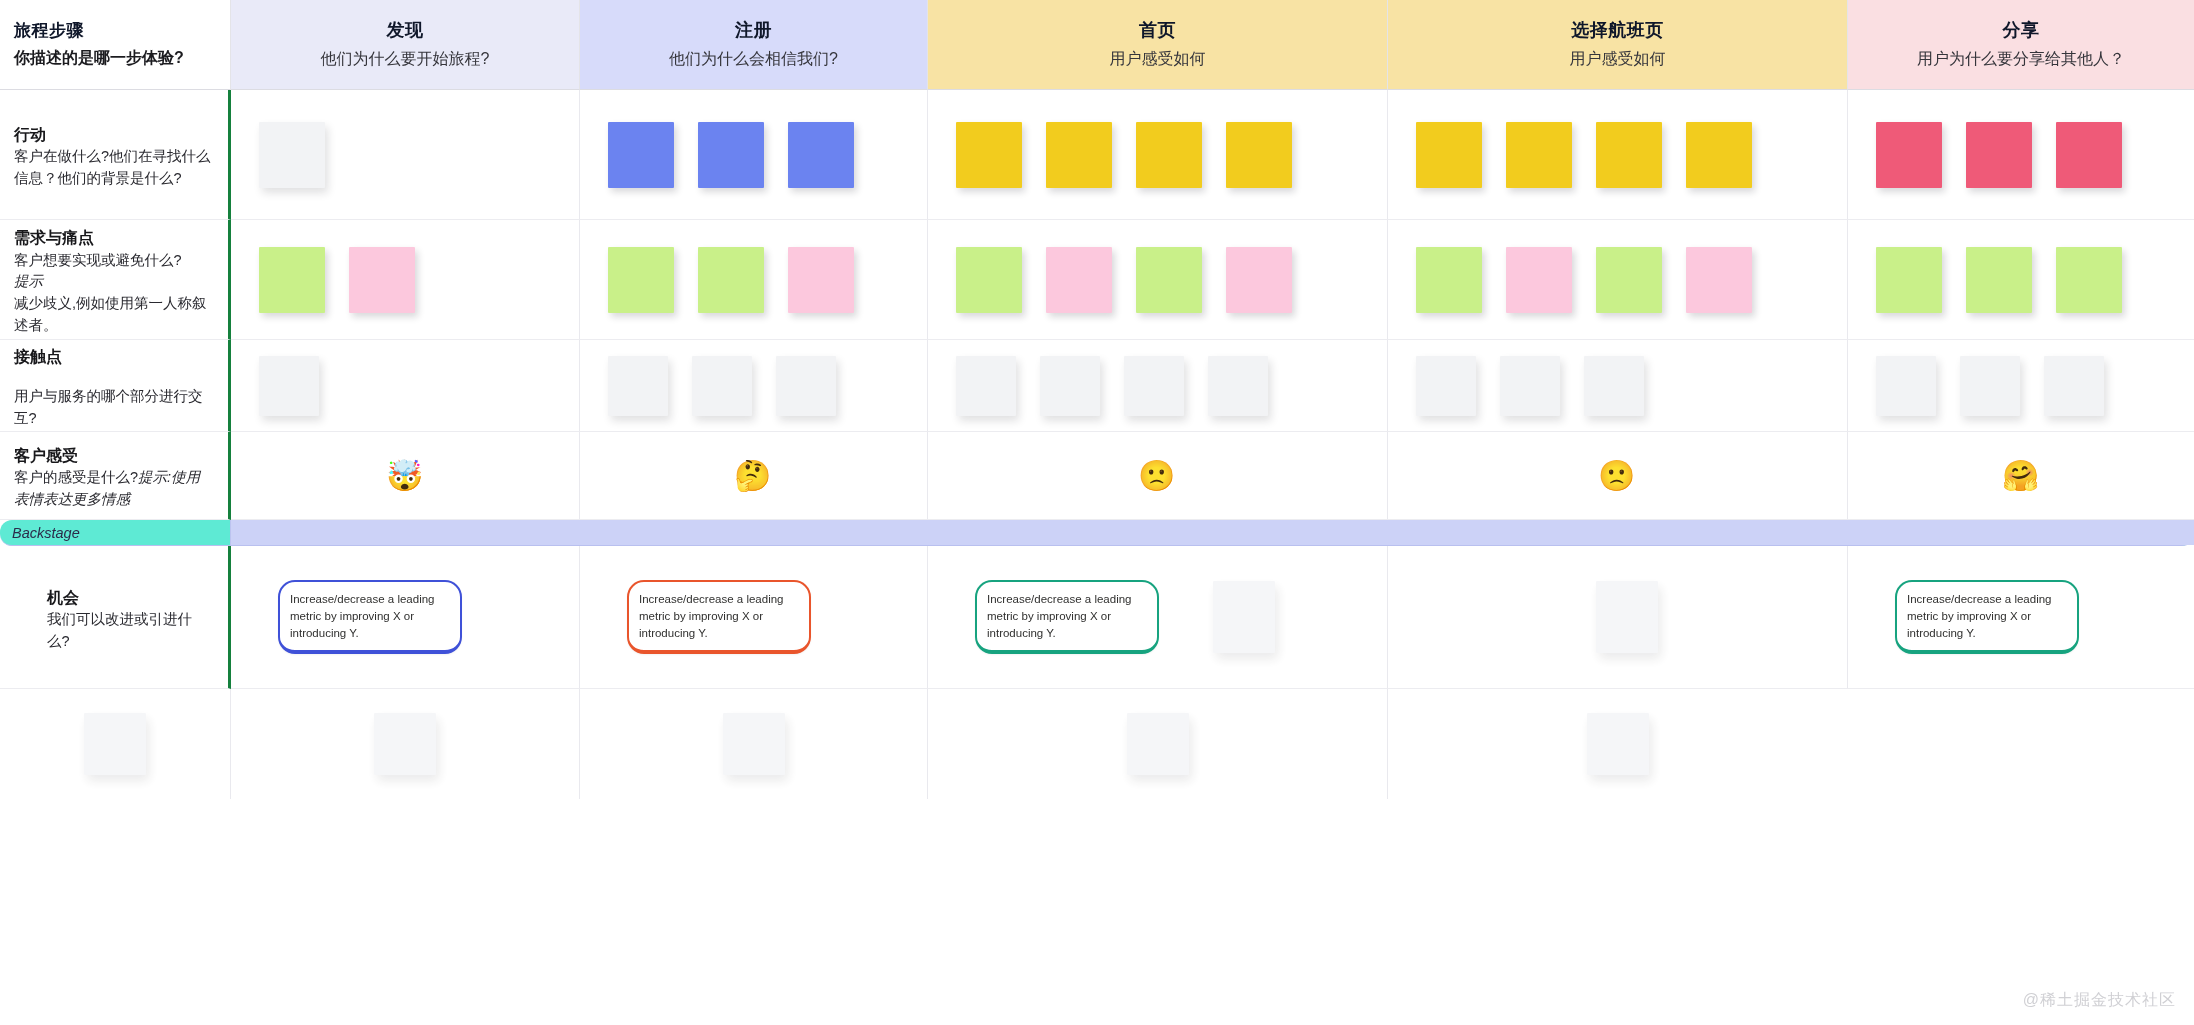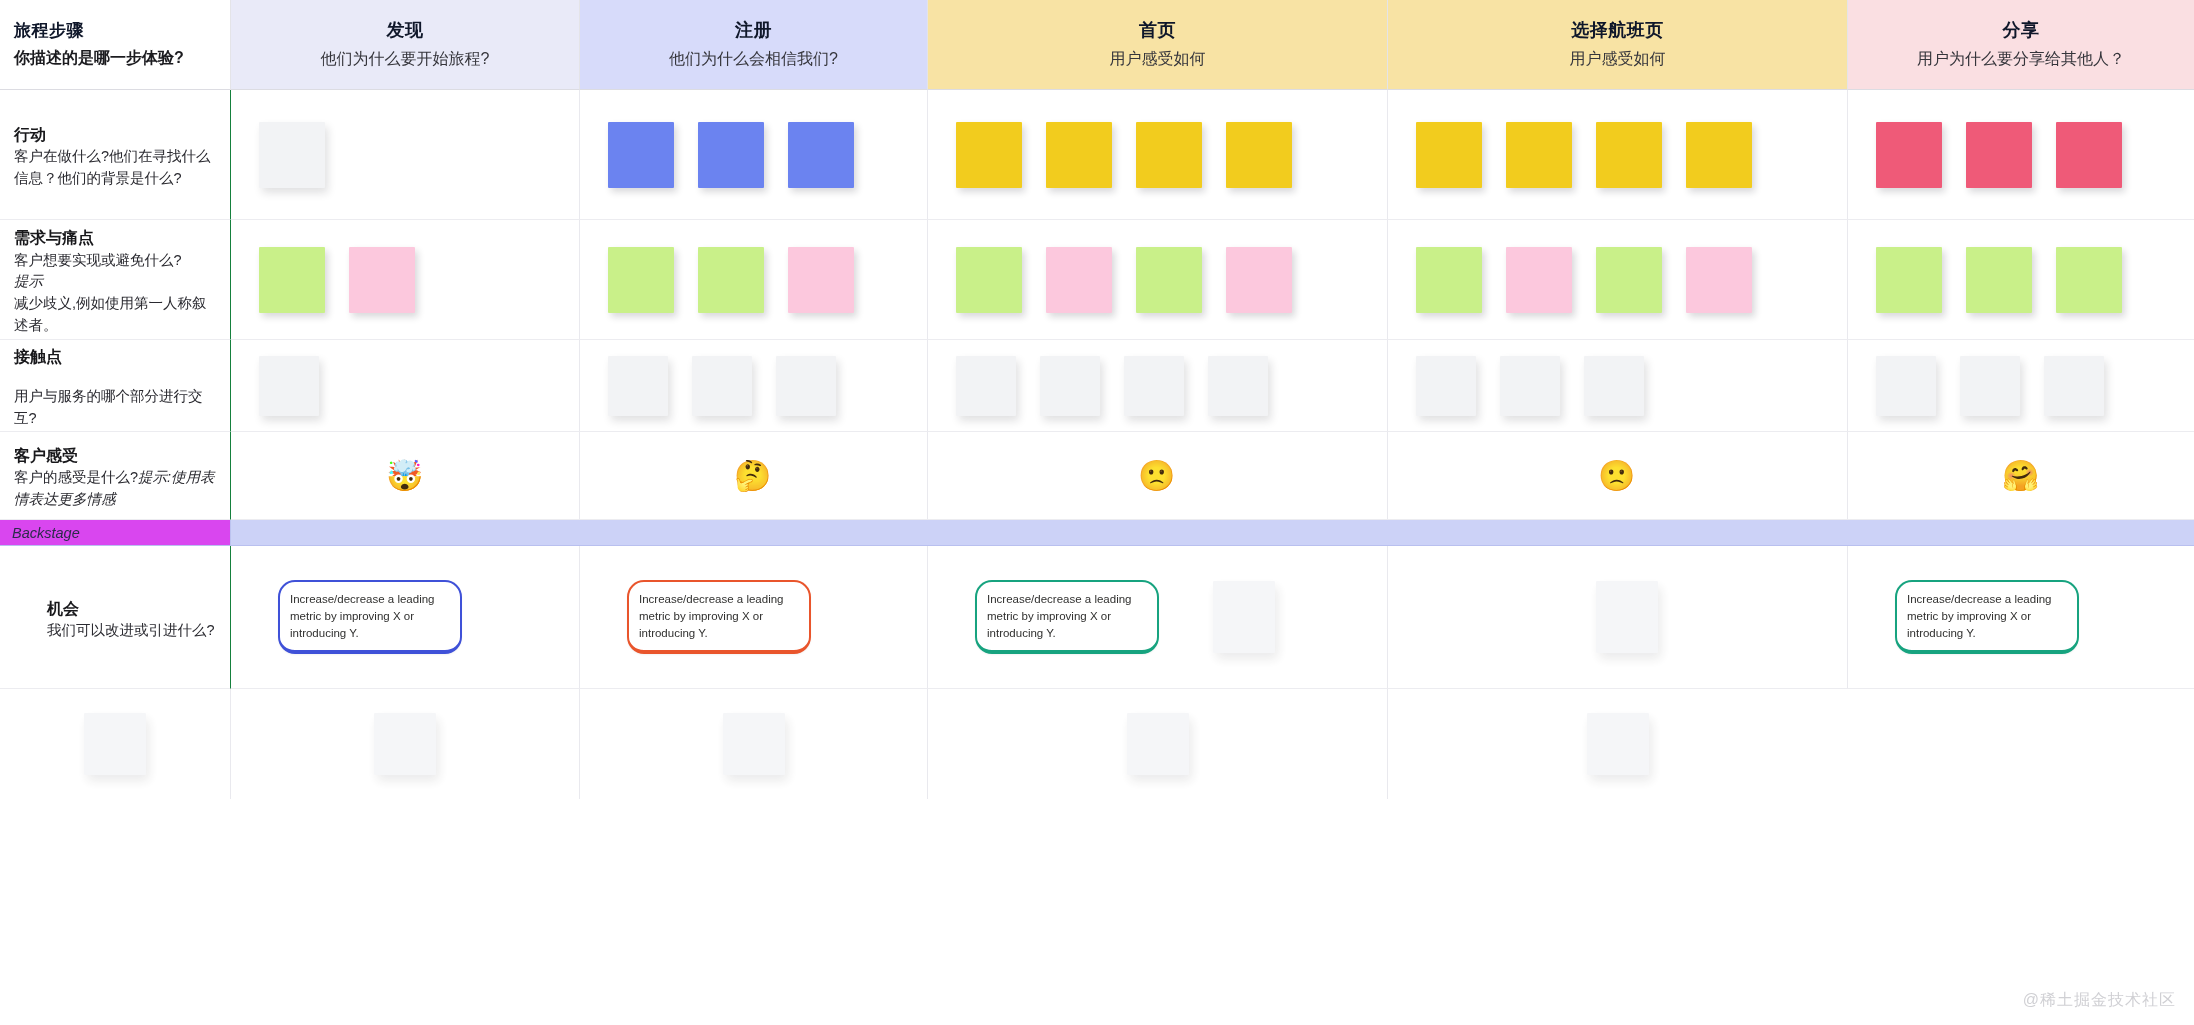--- a/index.html
+++ b/index.html
@@ -53,21 +53,21 @@
     font-size: 16px;
     color: #35353b;
     line-height: 1.6;
     margin-top: 2px;
   }
   .hdr-cell.first .hdr-title { font-size: 17px; }
   .hdr-cell.first .hdr-sub   { font-size: 16px; color: #1b1b1f; font-weight: bold; }
 
   
   .row-label {
-    border-right: 1px solid #15803d;
+    border-right: 3px solid #15803d;
     border-bottom: 1px solid #ececf0;
     padding: 14px 14px 10px 14px;
     display: flex;
     flex-direction: column;
     justify-content: flex-start;
     background: #fff;
   }
   .row-label.pad-mid { justify-content: center; }
   .rl-title {
     font-size: 16px;
@@ -129,22 +129,23 @@
   .r-comp    .cell, .r-comp    .row-label  { height: 110px; }
 
   .r-action .note, .r-needs .note { width: 66px; height: 66px; flex-basis: 66px; }
   .r-touch .note { width: 60px; height: 60px; flex-basis: 60px; }
 
   
   .backstage-bar {
     display: grid;
     grid-template-columns: 231px 1963px;
     height: 26px;
-    background: #d946ef;
+    background: #5eead4;
     border-bottom: 1px solid #b9c0ef;
+    border-radius: 12px;
   }
   .backstage-label {
     font-size: 14.5px;
     font-style: italic;
     color: #2b2b4a;
     display: flex;
     align-items: center;
     padding-left: 12px;
     border-right: 1px solid #bcc3ef;
   }

